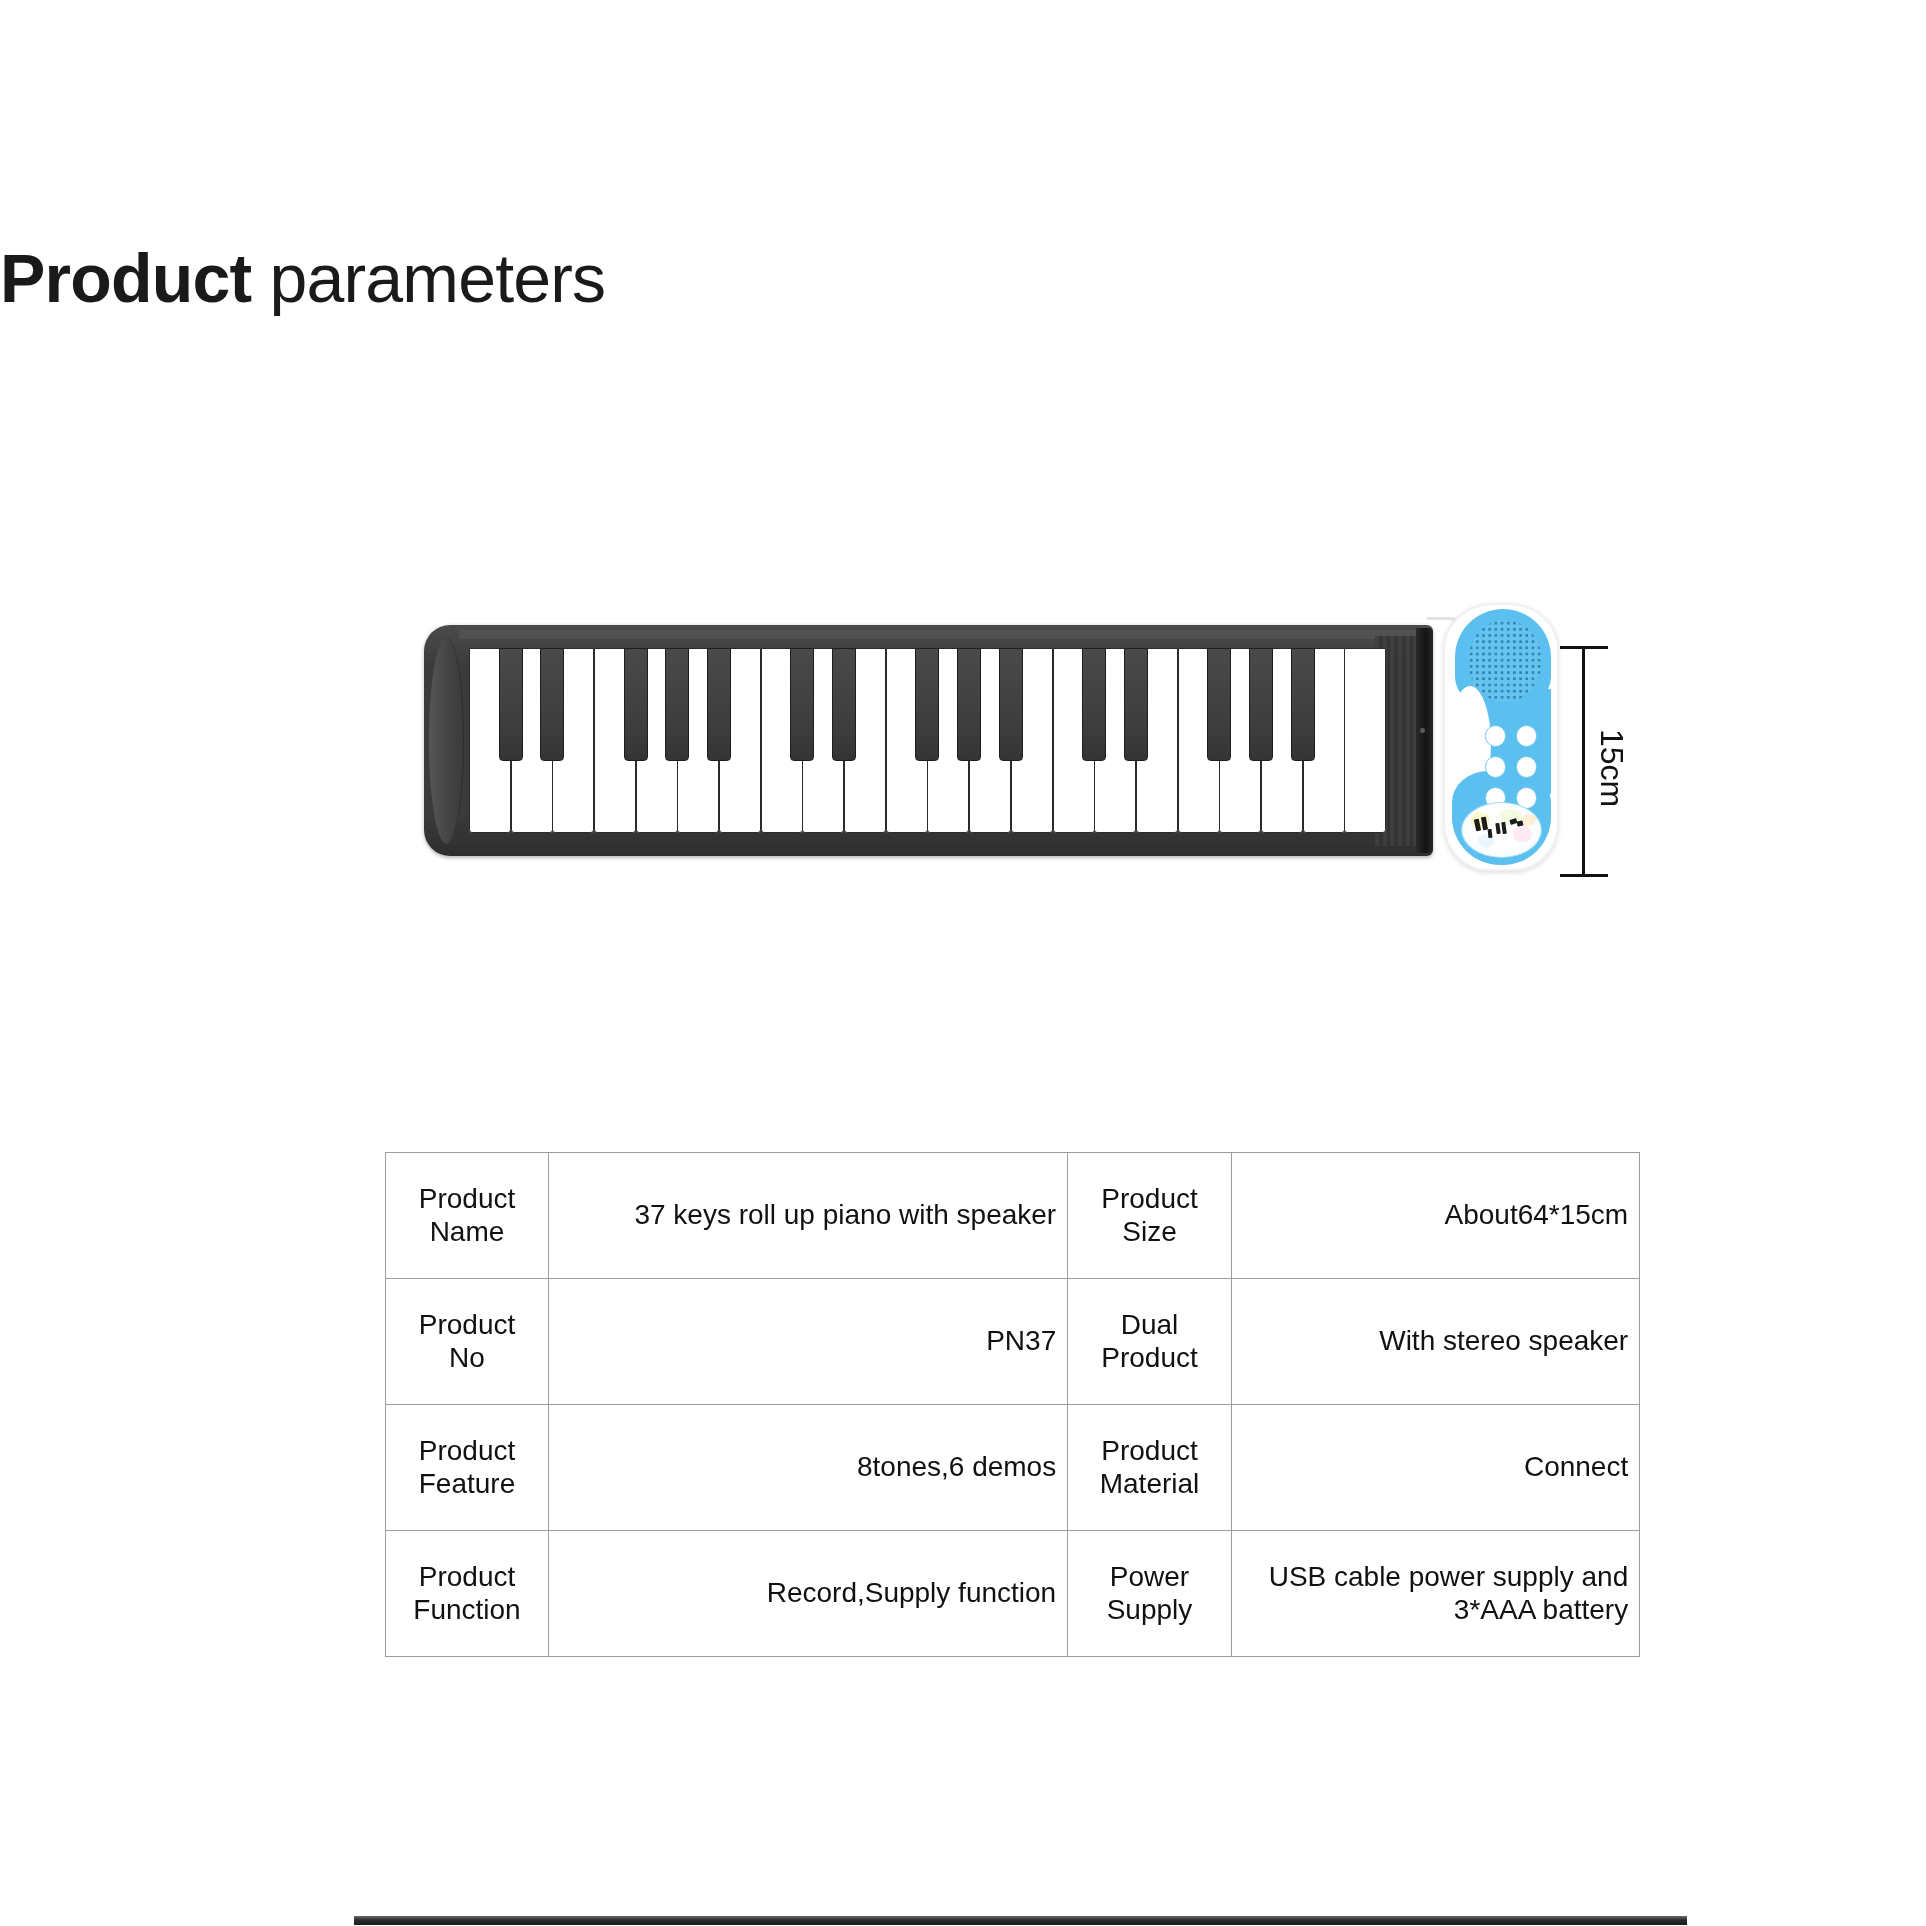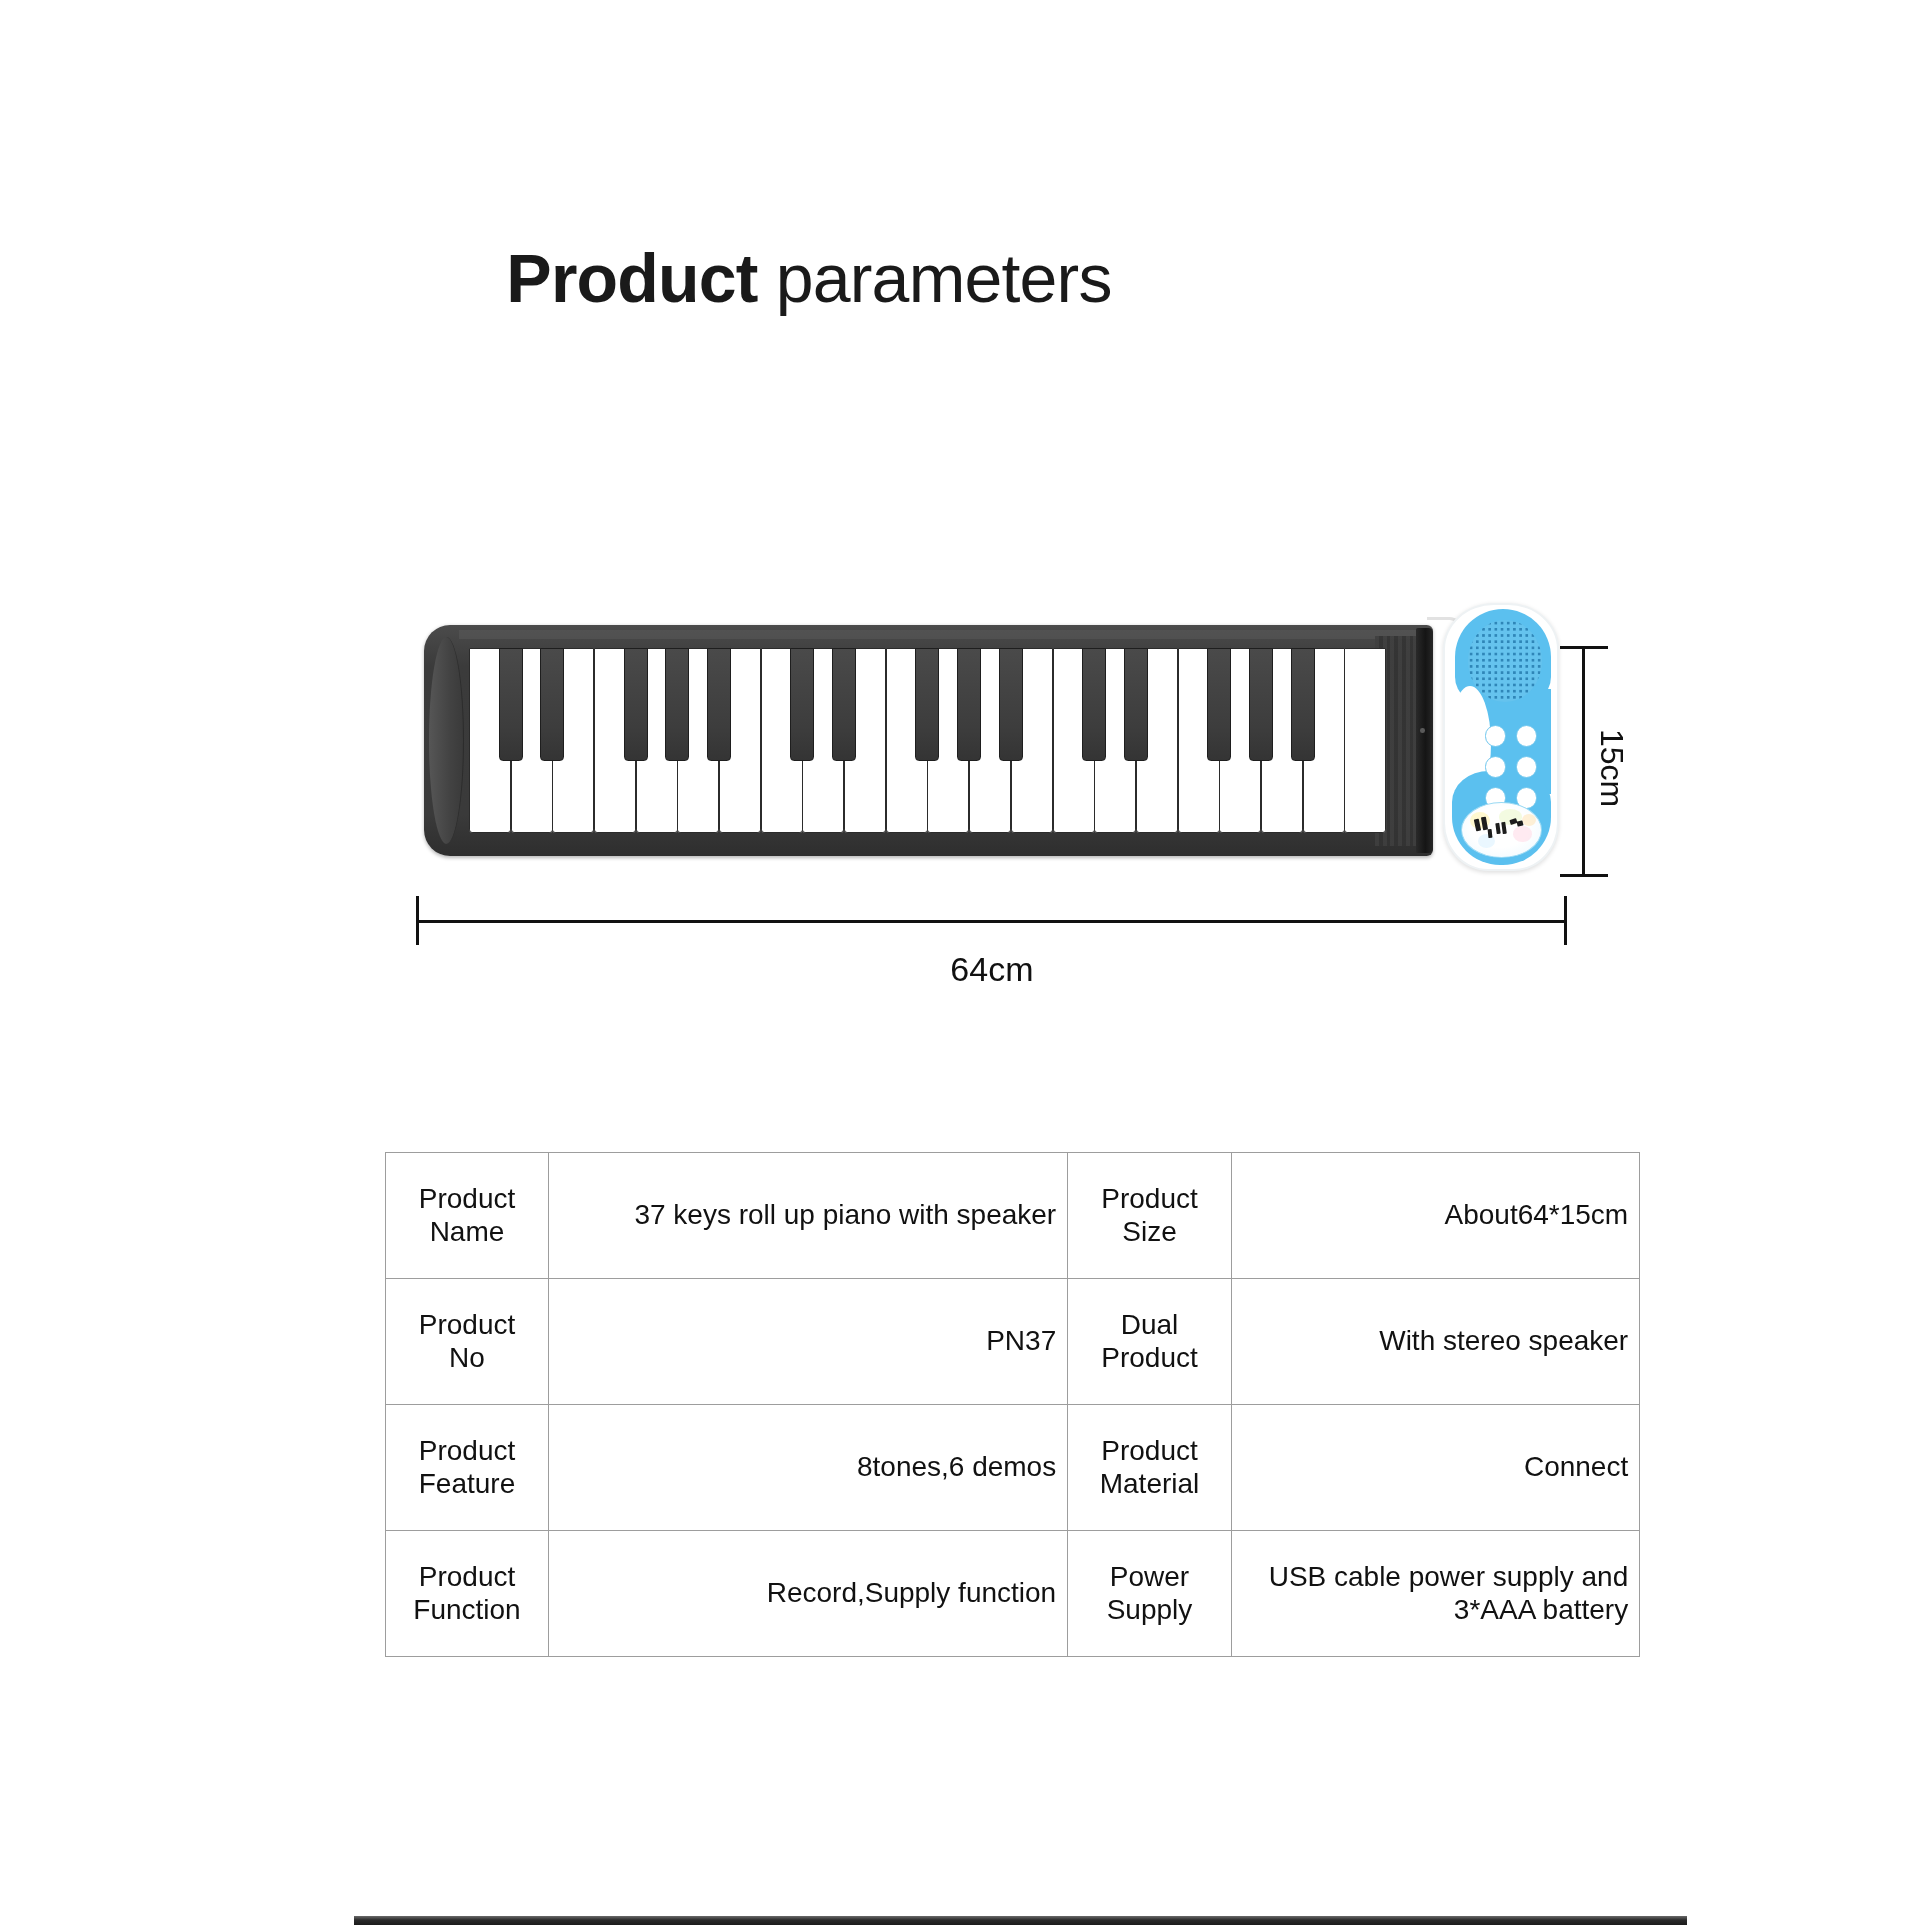--- a/index.html
+++ b/index.html
@@ -15,21 +15,20 @@
     font-family: "Liberation Sans", sans-serif;
     color: #1a1a1a;
   }
 
   
   #page-title {
     position: absolute;
     left: 0;
     top: 243px;
     width: 1618px;
-    text-align: center;
     font-size: 68px;
     line-height: 1.05;
     white-space: nowrap;
     letter-spacing: -0.8px;
   }
   #page-title .t-strong { font-weight: 700; }
   #page-title .t-light  { font-weight: 400; }
 
   
   #product-figure {
@@ -448,26 +447,20 @@
     </div>
   </div>
 
   <div id="dim-height">
     <div class="dim-cap-h" style="top:0"></div>
     <div id="dim-height-line"></div>
     <div class="dim-cap-h" style="top:228px"></div>
     <div id="dim-height-label">15cm</div>
   </div>
 
-  <div id="dim-width">
-    <div class="dim-cap-w" style="left:0"></div>
-    <div id="dim-width-line"></div>
-    <div class="dim-cap-w" style="left:1148px"></div>
-    <div id="dim-width-label">64cm</div>
-  </div>
 
 </div>
 
 <table id="spec-table">
   <colgroup>
     <col class="col-l1">
       <col class="col-v1">
       <col class="col-l2">
       <col class="col-v2">
   </colgroup>

